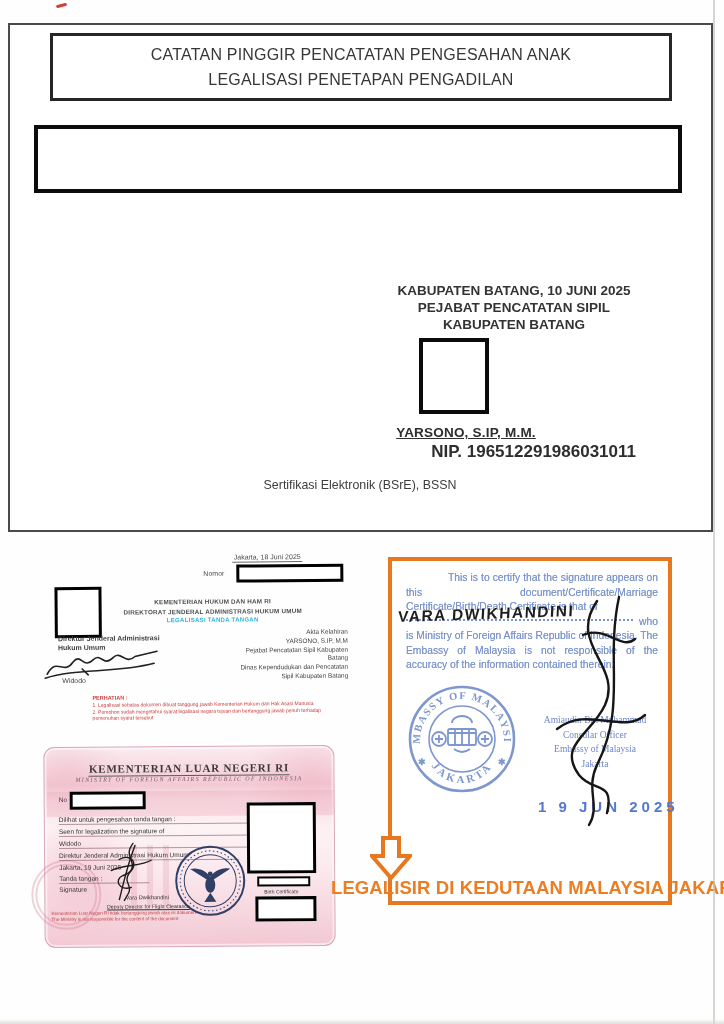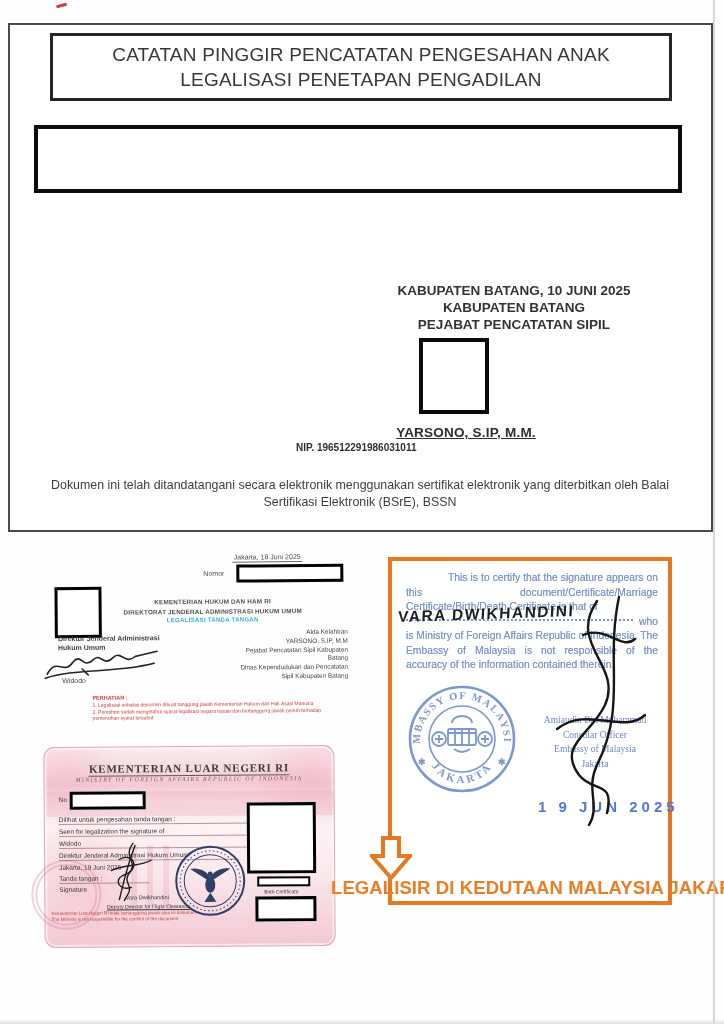--- a/index.html
+++ b/index.html
@@ -14,28 +14,28 @@
   
   .edge-right { left:713px; top:0; width:2px; height:1024px; background:#c4c4c0; opacity:.7; }
   .edge-bottom { left:0; bottom:0; width:724px; height:5px;
     background:linear-gradient(180deg, rgba(0,0,0,0) 0%, #d9d9d4 100%); opacity:.8; }
   .red-tick { left:56px; top:4px; width:11px; height:3px; background:#d04038; transform:rotate(-14deg); border-radius:2px; }
 
   
   #main-doc { left:8px; top:23px; width:705px; height:509px; border:2px solid #4a4a4a; background:#fff; }
   .title-box { left:40px; top:8px; width:622px; height:68px; border:3px solid #262626;
     display:flex; flex-direction:column; justify-content:center; align-items:center; }
-  .title-line { font-size:19px; color:#373737; line-height:25px; letter-spacing:.2px; text-align:left; }
+  .title-line { font-size:16px; color:#373737; line-height:25px; letter-spacing:.2px; text-align:left; }
   .redact-bar { left:24px; top:100px; width:648px; height:68px; border:4px solid #0c0c0c; background:#fff; }
   .sign-head { left:339px; top:257px; width:330px; text-align:center; font-weight:bold;
     font-size:13.5px; line-height:17px; color:#333; }
   .qr-redact { left:409px; top:313px; width:70px; height:76px; border:4px solid #0b0b0b; background:#fff; }
   .signer-name { left:286px; top:400px; width:340px; text-align:center; font-weight:bold; font-size:13.5px;
     text-decoration:underline; color:#2e2e2e; letter-spacing:.2px; }
-  .signer-nip { left:286px; top:417px; width:340px; text-align:left; font-weight:bold; font-size:10px; color:#2e2e2e; }
+  .signer-nip { left:286px; top:417px; width:340px; text-align:right; font-weight:bold; font-size:17px; color:#2e2e2e; }
   .doc-footer { left:10px; top:452px; width:680px; text-align:center; font-size:12.4px; line-height:17px; color:#3d3d3d; }
 
   
   #ahu { left:28px; top:548px; width:325px; height:205px; transform:rotate(-.5deg); }
   .ahu-date { left:160px; top:6px; width:160px; text-align:center; font-size:7px; color:#4a4a4a; }
   .ahu-date span { border-bottom:1px solid #6a6a6a; padding:0 2px 1px; }
   .ahu-nomor { left:176px; top:22px; font-size:7px; color:#4a4a4a; }
   .ahu-nomor-box { left:209px; top:17px; width:107px; height:18px; border:3px solid #000; background:#fff; }
   .ahu-square { left:27px; top:38px; width:47px; height:51px; border:3px solid #000; background:#fff; }
   .ahu-center { left:50px; top:49px; width:270px; text-align:center; }
@@ -118,31 +118,30 @@
   <div class="abs" id="main-doc">
     <div class="abs title-box">
       <div class="title-line">CATATAN PINGGIR PENCATATAN PENGESAHAN ANAK</div>
       <div class="title-line">LEGALISASI PENETAPAN PENGADILAN</div>
     </div>
 
     <div class="abs redact-bar"></div>
 
     <div class="abs sign-head">
       <div>KABUPATEN BATANG, 10 JUNI 2025</div>
+      <div>PEJABAT PENCATATAN SIPIL</div>
       <div>KABUPATEN BATANG</div>
-      <div>PEJABAT PENCATATAN SIPIL</div>
     </div>
 
     <div class="abs qr-redact"></div>
 
     <div class="abs signer-name">YARSONO, S.IP, M.M.</div>
     <div class="abs signer-nip">NIP. 196512291986031011</div>
 
     <div class="abs doc-footer">
-      <div>Dokumen ini telah ditandatangani secara elektronik menggunakan sertifikat elektronik yang diterbitkan oleh Balai</div>
       <div>Sertifikasi Elektronik (BSrE), BSSN</div>
     </div>
   </div>
 
   <div class="abs" id="ahu">
     <div class="abs ahu-date">
       <span>Jakarta, 18 Juni 2025</span>
     </div>
     <div class="abs ahu-nomor">Nomor</div>
     <div class="abs ahu-nomor-box"></div>

